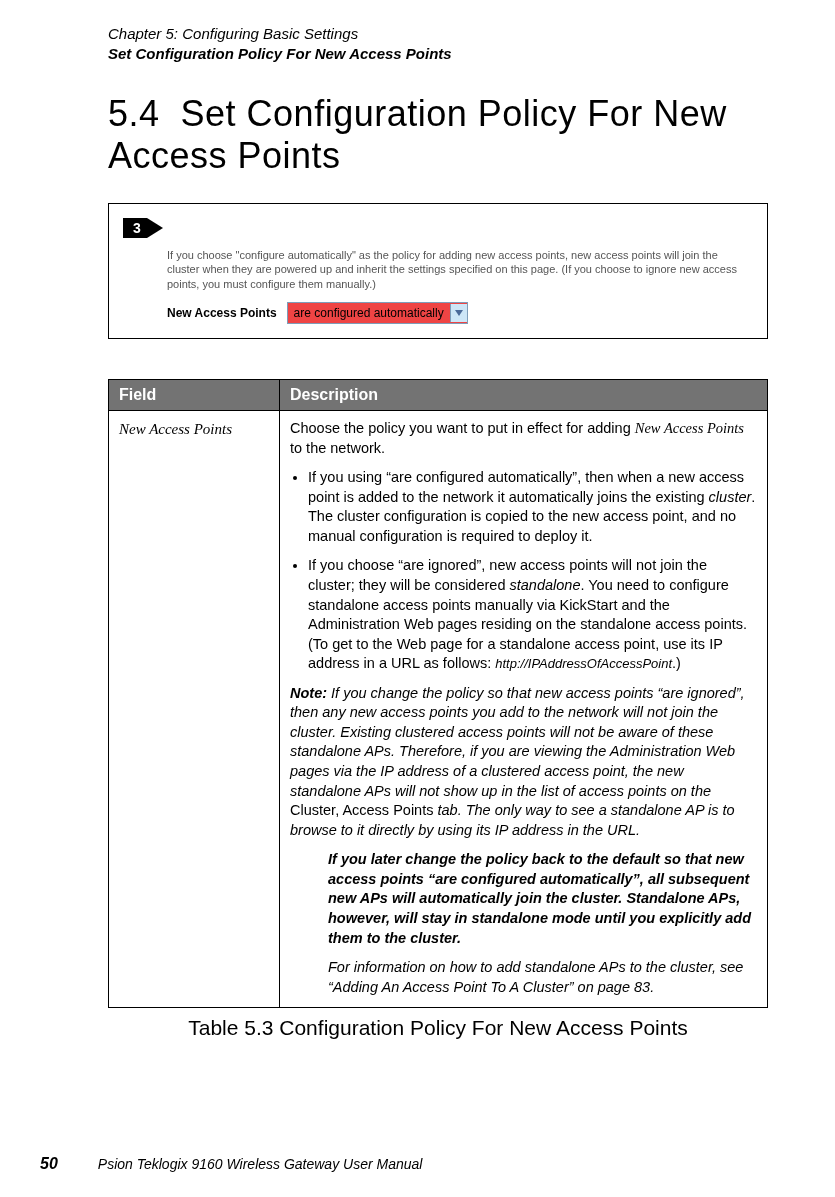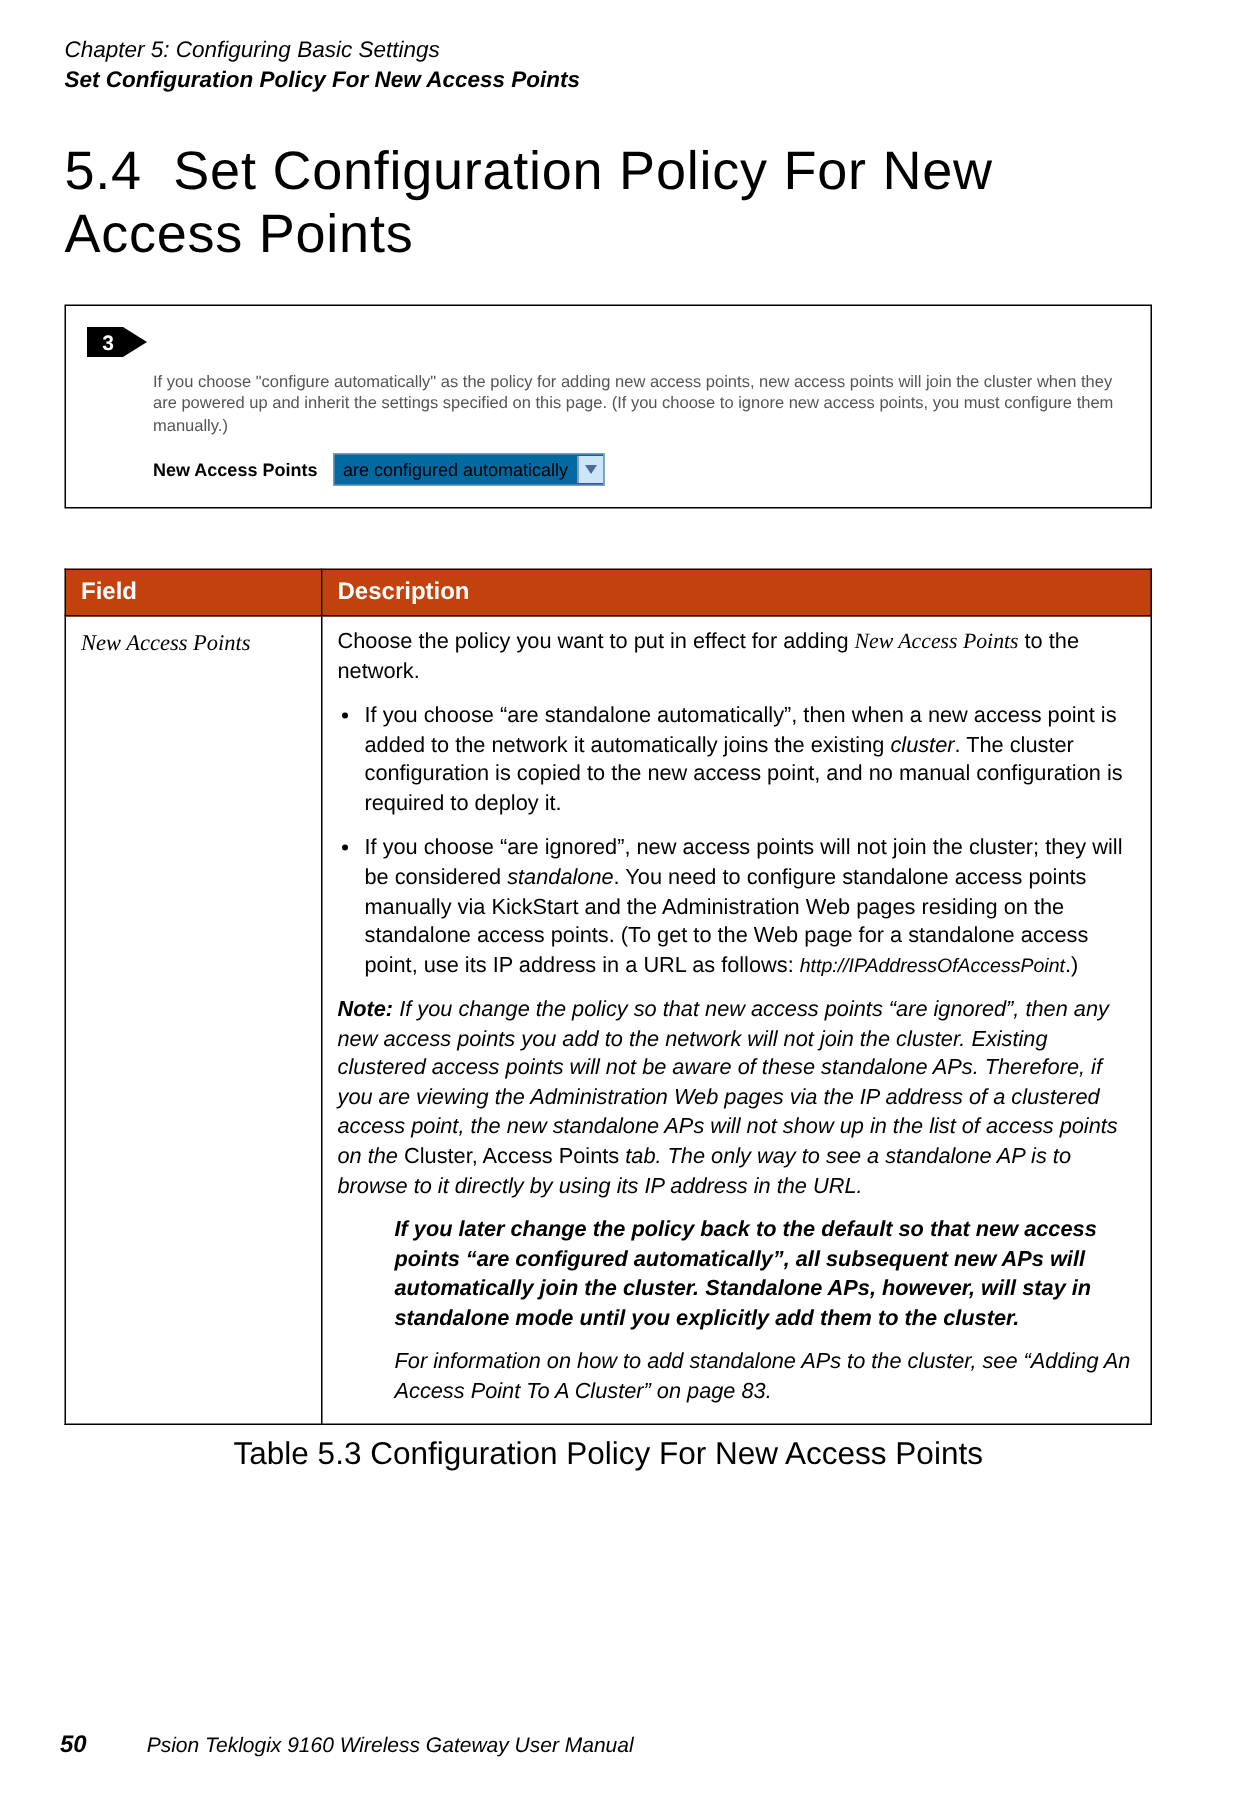--- a/index.html
+++ b/index.html
@@ -9,21 +9,21 @@
     width: 835px;
     font-family: Arial, Helvetica, sans-serif;
     color: #000;
     background: #fff;
   }
   .page {
     width: 828px;
     height: 1197px;
     position: relative;
     box-sizing: border-box;
-    padding: 24px 60px 0 43px;
+    padding: 24px 60px 0 108px;
   }
   .running-head {
     font-style: italic;
     font-size: 15px;
     line-height: 1.35;
     margin-bottom: 28px;
   }
   .running-head .line1 { display: block; }
   .running-head .line2 { display: block; font-weight: bold; }
   .section-heading {
@@ -65,40 +65,40 @@
   }
   .sc-field-label {
     font-family: Verdana, Arial, sans-serif;
     font-size: 12px;
     font-weight: bold;
   }
   .sc-select {
     font-family: Arial, sans-serif;
     font-size: 12px;
     border: 1px solid #7e9db9;
-    background: #0369a1;
+    background: #ef4444;
     display: inline-flex;
     align-items: center;
     height: 20px;
   }
   .sc-select-text { padding: 0 6px; color: #000; }
   .sc-select-btn {
     width: 16px; height: 18px;
     background: #cde6f7;
     border-left: 1px solid #7e9db9;
     display: flex; align-items: center; justify-content: center;
   }
   .sc-select-btn svg { display: block; }
   table.field-table {
     border-collapse: collapse;
     width: 100%;
     margin-bottom: 8px;
   }
   table.field-table th {
-    background: #c2410c;
+    background: #737373;
     color: #fff;
     text-align: left;
     font-family: Arial, Helvetica, sans-serif;
     font-size: 16px;
     font-weight: bold;
     padding: 6px 10px;
     border: 1px solid #000;
     margin-top: 28px;
   }
   table.field-table th.col-field { width: 150px; }
@@ -203,21 +203,21 @@
     </thead>
     <tbody>
       <tr>
         <td class="col-field">New Access Points</td>
         <td>
           <p class="desc-para">
             <span>Choose the policy you want to put in effect for adding </span><span class="term-italic" style="font-family:'Times New Roman',serif">New Access Points</span><span> to the network.</span>
           </p>
           <ul class="desc-list">
             <li>
-              <span>If you choose “are standalone automatically”, then when a new access point is added to the network it automatically joins the existing </span><span class="term-italic">cluster</span><span>. The cluster configuration is copied to the new access point, and no manual configuration is required to deploy it.</span>
+              <span>If you using “are configured automatically”, then when a new access point is added to the network it automatically joins the existing </span><span class="term-italic">cluster</span><span>. The cluster configuration is copied to the new access point, and no manual configuration is required to deploy it.</span>
             </li>
             <li>
               <span>If you choose “are ignored”, new access points will not join the cluster; they will be considered </span><span class="term-italic">standalone</span><span>. You need to configure standalone access points manually via KickStart and the Administration Web pages residing on the standalone access points. (To get to the Web page for a standalone access point, use its IP address in a URL as follows: </span><span class="url-mono">http://IPAddressOfAccessPoint</span><span>.)</span>
             </li>
           </ul>
           <div class="note-block">
             <p>
               <span class="note-label">Note:</span><span class="note-body" style="display:inline; margin-left:0;"><span class="term-italic"> If you change the policy so that new access points “are ignored”, then any new access points you add to the network will not join the cluster. Existing clustered access points will not be aware of these standalone APs. Therefore, if you are viewing the Administration Web pages via the IP address of a clustered access point, the new standalone APs will not show up in the list of access points on the </span><span class="tab-name">Cluster, Access Points</span><span class="term-italic"> tab. The only way to see a standalone AP is to browse to it directly by using its IP address in the URL.</span></span>
             </p>
             <p style="padding-left:38px;font-weight:bold;"><span class="term-italic">If you later change the policy back to the default so that new access points “are configured automatically”, all subsequent new APs will automatically join the cluster. Standalone APs, however, will stay in standalone mode until you explicitly add them to the cluster.</span></p>

